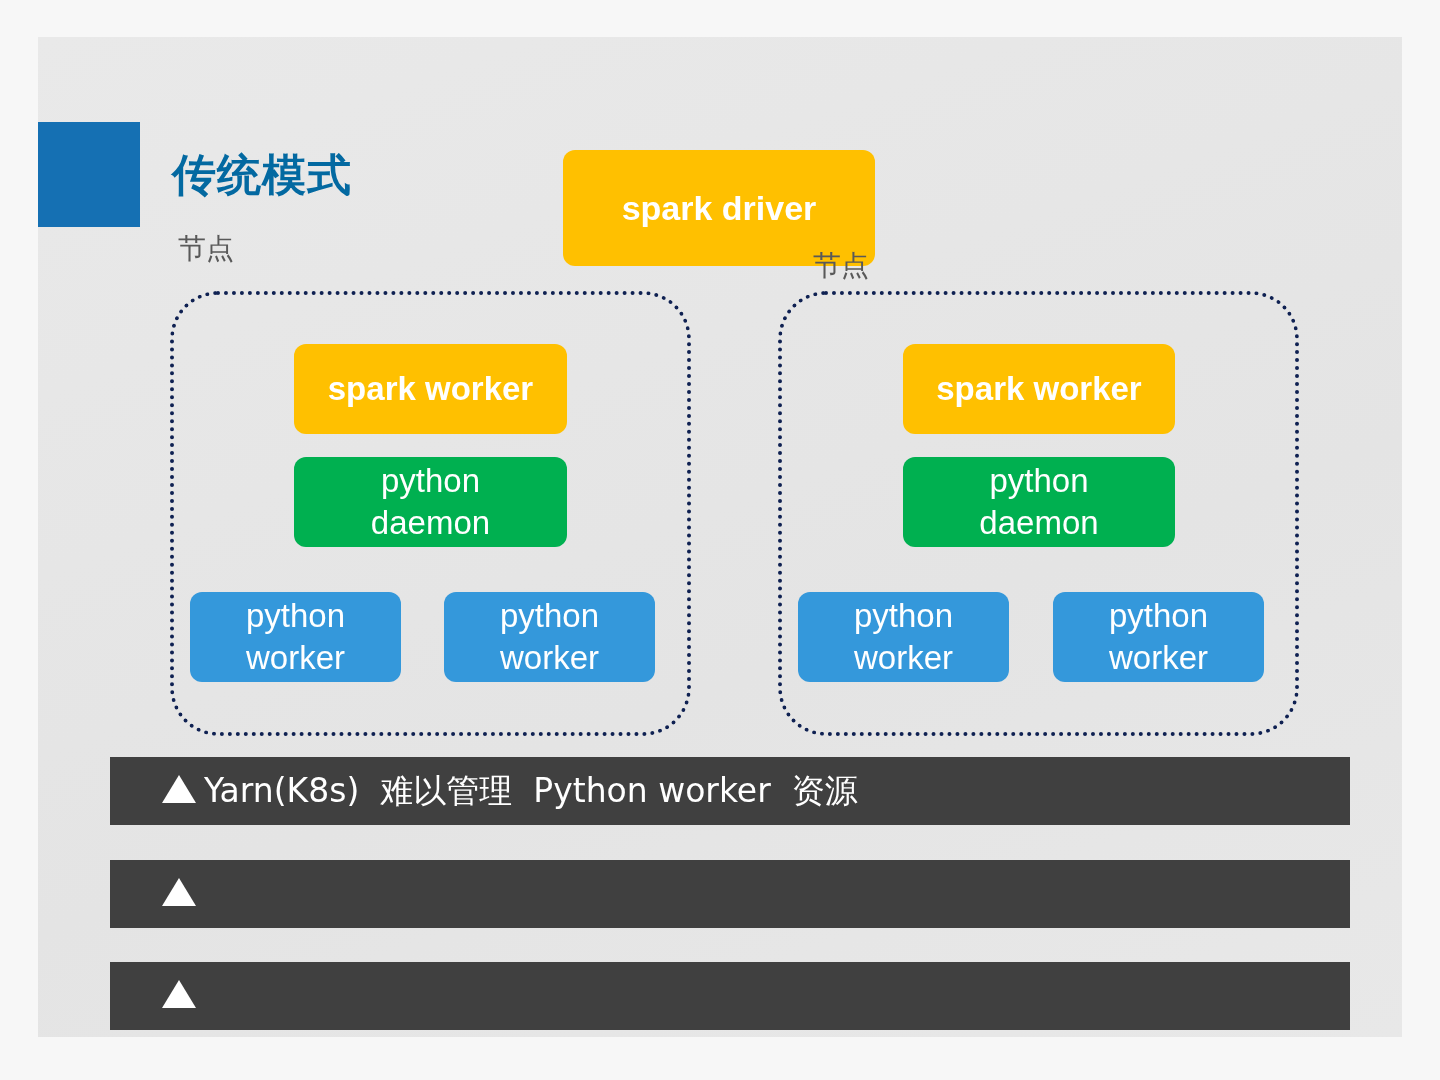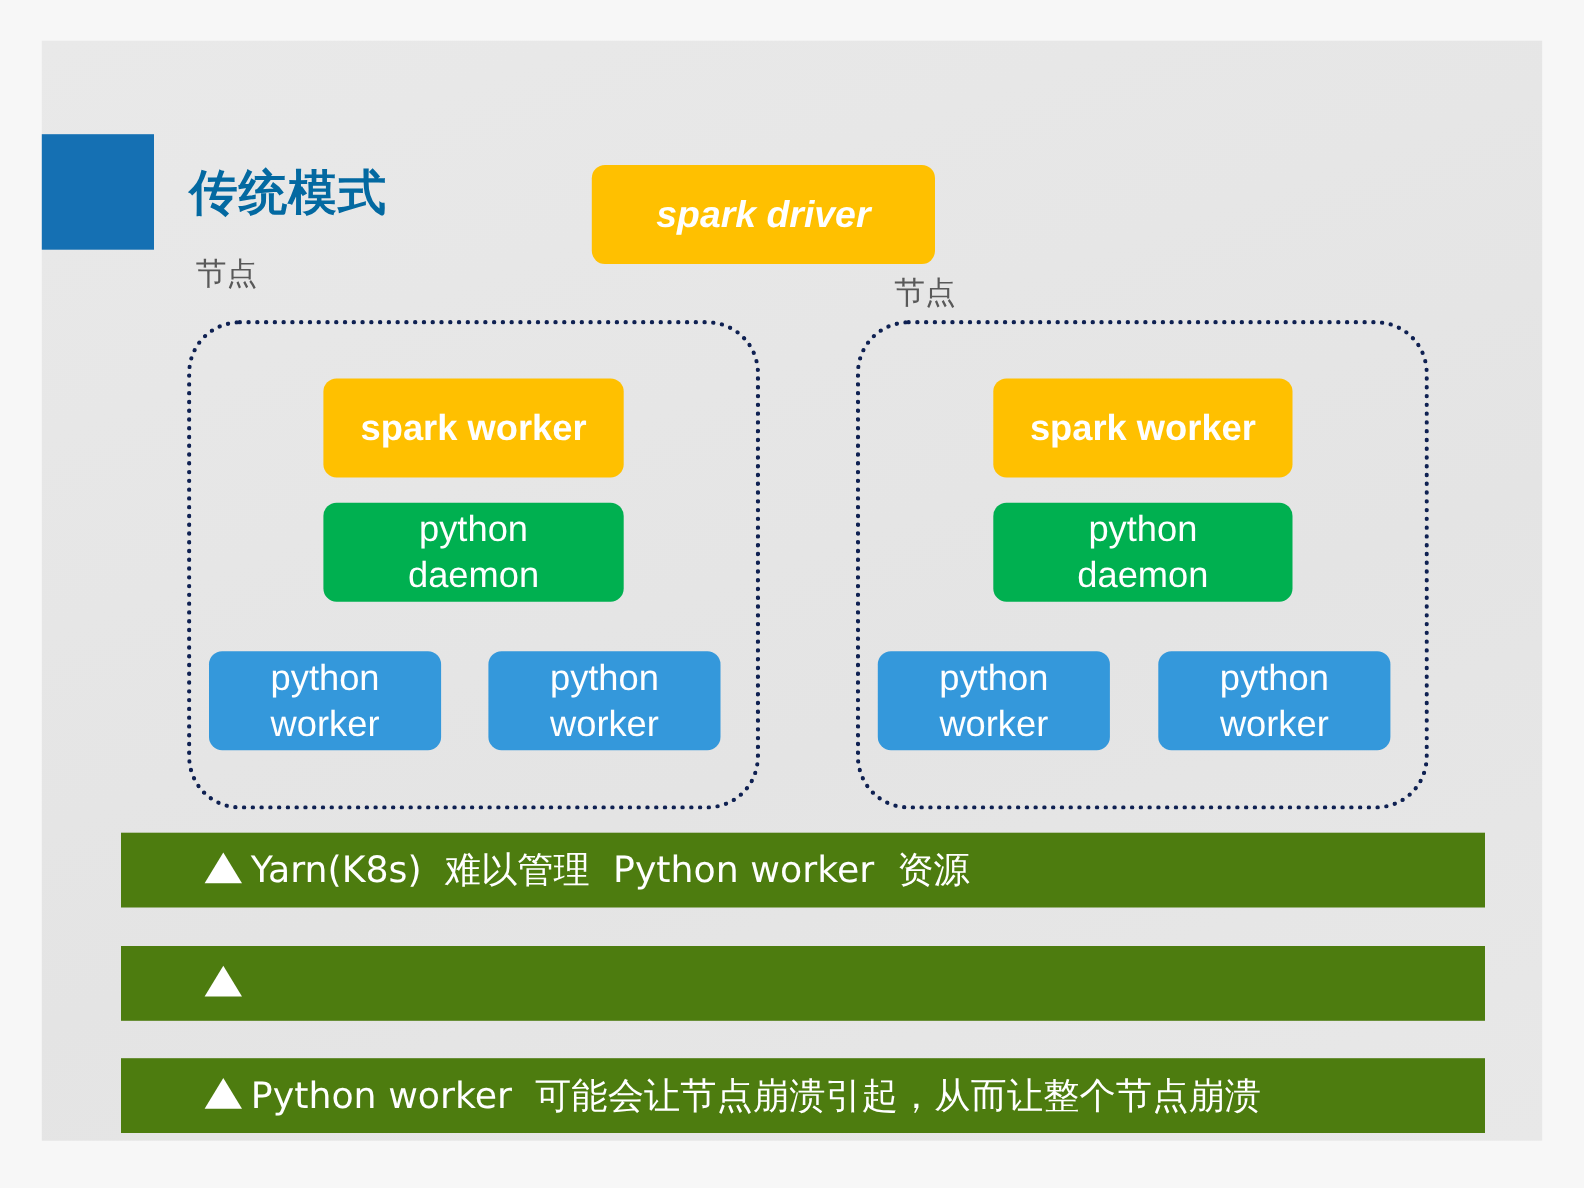--- a/index.html
+++ b/index.html
@@ -11,35 +11,35 @@
   .title { position:absolute; left:172px; top:146px; font-size:44px; font-weight:bold; color:#0369a1;
            font-family:"DejaVu Sans", sans-serif; letter-spacing:1px; }
   .node-label { position:absolute; font-size:28px; color:#595959; font-family:"DejaVu Sans", sans-serif; }
   .node-box { position:absolute; border:4px dotted #0f2152; border-radius:48px; box-sizing:border-box; }
   .box { position:absolute; border-radius:12px; color:#fff; display:flex; align-items:center; justify-content:center;
          text-align:center; font-size:33px; line-height:42px; box-sizing:border-box; }
   .yellow { background:#ffc000;font-weight:bold; }
   .green { background:#00b050; }
   .blue { background:#3498db; }
   .driver { font-weight:bold; font-size:34px; }
-  .banner { position:absolute; left:110px; width:1240px; height:68px; background:#4d7c0f; color:#fff;
+  .banner { position:absolute; left:110px; width:1240px; height:68px; background:#404040; color:#fff;
             font-family:"DejaVu Sans", sans-serif; font-size:33px; display:flex; align-items:center;
-            padding-left:76px; box-sizing:border-box; }
+            padding-left:52px; box-sizing:border-box; }
   .tri { display:inline-block; width:0; height:0; border-left:17px solid transparent; border-right:17px solid transparent;
          border-bottom:28px solid #fff; margin-right:8px; position:relative; top:-2px; }
   .banner-text { white-space:pre; }
 </style>
 </head>
 <body>
 
 <div class="slide"></div>
 <div class="accent-block"></div>
 <div class="title">传统模式</div>
 
-<div class="box yellow driver" style="left:538px;top:150px;width:312px;height:90px;font-style:italic;">spark driver</div>
+<div class="box yellow driver" style="left:563px;top:150px;width:312px;height:116px;">spark driver</div>
 
 <div class="node-label" style="left:178px;top:230px;">节点</div>
 <div class="node-box" style="left:170px;top:291px;width:521px;height:445px;"></div>
 <div class="box yellow" style="left:294px;top:344px;width:273px;height:90px;">spark worker</div>
 <div class="box green" style="left:294px;top:457px;width:273px;height:90px;white-space:pre;">python
 daemon</div>
 <div class="box blue" style="left:190px;top:592px;width:211px;height:90px;white-space:pre;">python
 worker</div>
 <div class="box blue" style="left:444px;top:592px;width:211px;height:90px;white-space:pre;">python
 worker</div>
@@ -56,14 +56,13 @@
 
 <div class="banner" style="top:757px;">
   <span class="tri"></span>
   <span class="banner-text">Yarn(K8s)  难以管理  Python worker  资源</span>
 </div>
 <div class="banner" style="top:860px;">
   <span class="tri"></span>
 </div>
 <div class="banner" style="top:962px;">
   <span class="tri"></span>
-  <span class="banner-text">Python worker  可能会让节点崩溃引起，从而让整个节点崩溃</span>
 </div>
 
 </body></html>

